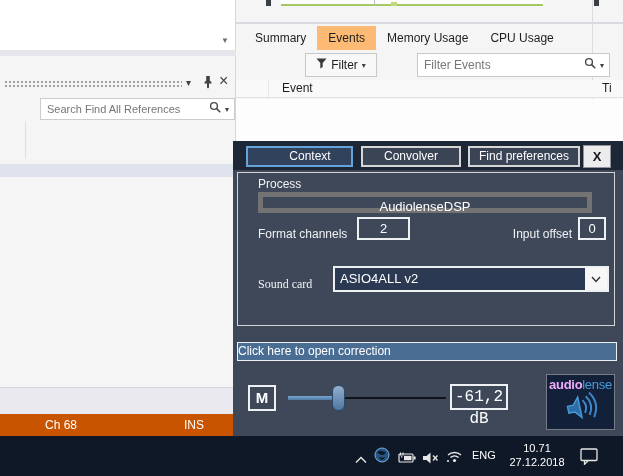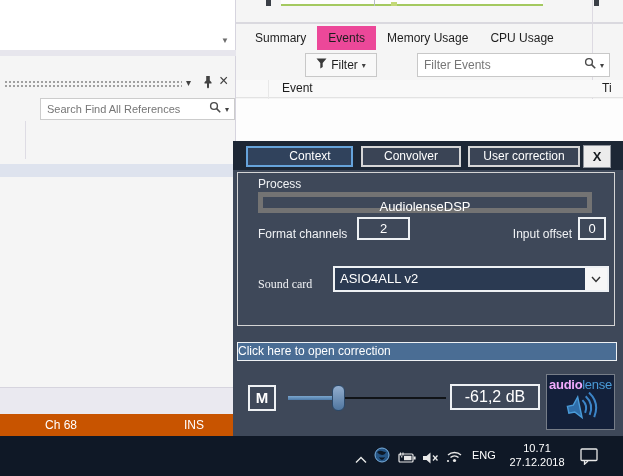--- a/index.html
+++ b/index.html
@@ -35,21 +35,21 @@
   .diag { left:236px; top:0; width:387px; height:141px; background:#f5f5f5; }
   .diag-edge { left:592px; top:0; width:1px; height:141px; background:#dddae2; }
   .diag-redtick { left:592px; top:112px; width:4px; height:7px; background:#7e2c2c; }
   .sliver { left:281px; top:0; width:262px; height:6px; background:#fdfdfd; border-bottom:2px solid #a4c960; }
   .sliver-div { left:374px; top:0; width:1px; height:6px; background:#b9bec4; }
   .sliver-tick { left:391px; top:2px; width:6px; height:4px; background:#c3d977; }
   .frag { width:5px; height:6px; background:#3a3f46; }
   .diag-divider { left:236px; top:22px; width:387px; height:2px; background:#dad9df; }
   .diag-tabs { left:244px; top:26px; height:24px; display:flex; font-size:12px; color:#1e1e1e; }
   .diag-tab { padding:0 11px; line-height:24px; cursor:default; }
-  .diag-tab.active { background:#ec4899; }
+  .diag-tab.active { background:#fdba74; }
   .filter-btn { left:305px; top:53px; width:72px; height:24px; border:1px solid #c8c8c8; background:#f8f8f8; display:flex; align-items:center; justify-content:center; gap:4px; font-size:12px; color:#1e1e1e; }
   .filter-search { left:392px; top:53px; width:193px; height:24px; background:#fff; border:1px solid #c8c8c8; display:flex; align-items:center;margin-left:25px; }
   .filter-search input { flex:1; border:0; outline:0; font-family:"Liberation Sans",sans-serif; font-size:12px; color:#333; padding-left:6px; min-width:0; background:transparent; }
   .filter-search input::placeholder { color:#767676; opacity:1; }
   .evt-header { left:236px; top:80px; width:387px; height:18px; background:#f9f9f9; border-bottom:1px solid #e3e3e3; font-size:12px; color:#1e1e1e; }
   .evt-header .c1 { position:absolute; left:46px; top:1px; }
   .evt-header .c2 { position:absolute; left:366px; top:1px; }
   .evt-vline { left:268px; top:80px; width:1px; height:61px; background:#e8e8e8; }
   .evt-body { left:236px; top:99px; width:387px; height:42px; background:#fdfdfd; }
 
@@ -69,21 +69,21 @@
   .io-box { left:340px; top:44px; width:28px; }
   .combo { position:absolute; left:95px; top:93px; width:276px; height:26px; border:2px solid #eef1f4; display:flex; cursor:pointer; }
   .combo-value { flex:1; background:#2b3a52; color:#fff; font-size:13px; line-height:22px; padding-left:5px; overflow:hidden; white-space:nowrap; }
   .combo-btn { width:22px; background:#f7f7f7; display:flex; align-items:center; justify-content:center; }
   .correction-bar { position:absolute; left:4px; top:201px; width:380px; height:19px; border:1px solid #eef1f4; background:#4a6d94; color:#fff; font-size:12px; line-height:17px; padding-left:0; cursor:pointer; }
   .m-btn { position:absolute; left:15px; top:244px; width:28px; height:26px; border:2px solid #eef1f4; color:#fff; font-weight:bold; font-size:15px; text-align:center; line-height:22px; cursor:pointer; }
   .slider { position:absolute; left:55px; top:244px; width:158px; height:26px; cursor:pointer; }
   .slider .seg-l { position:absolute; left:0; top:11px; width:45px; height:4px; background:linear-gradient(180deg,#7ba6cd,#4d7aa8); }
   .slider .seg-r { position:absolute; left:57px; top:12px; width:101px; height:2px; background:#101317; }
   .slider .thumb { position:absolute; left:44px; top:0; width:13px; height:26px; border-radius:6px; background:linear-gradient(180deg,#93aecf,#50769f); border:1px solid #2c4868; cursor:grab; }
-  .db-box { position:absolute; left:217px; top:243px; width:90px; height:26px; border:2px solid #eef1f4; color:#fff; font-size:16px; text-align:center; line-height:22px; }
+  .db-box { position:absolute; left:217px; top:243px; width:58px; height:26px; border:2px solid #eef1f4; color:#fff; font-size:16px; text-align:center; line-height:22px;font-family:Liberation Mono, monospace; }
   .logo { position:absolute; left:313px; top:233px; width:69px; height:56px; background:#13203a; border:1px solid #767d88; text-align:center; }
   .logo-text { font-size:13px; font-weight:bold; letter-spacing:-0.3px; margin-top:2px; }
   .logo-text .p1 { color:#f0abfc; }
   .logo-text .p2 { color:#4a9bd8; font-weight:normal; }
 
   
   .taskbar { left:0; top:436px; width:623px; height:40px; background:#0f1826; z-index:10; color:#fff; }
   .tb { position:absolute; }
   .tb-lang { font-size:11px; top:13px; left:472px; }
   .tb-clock { top:5px; left:506px; width:62px; text-align:center; font-size:11px; line-height:14px; }
@@ -169,21 +169,21 @@
     <span class="c1">Event</span>
     <span class="c2">Ti</span>
   </div>
   <div class="abs evt-vline"></div>
   <div class="abs evt-body"></div>
 
   <div class="abs dialog">
     <div class="dlg-head"></div>
     <div class="dlg-tab active">Context</div>
     <div class="dlg-tab t2">Convolver</div>
-    <div class="dlg-tab t3">User correction</div>
+    <div class="dlg-tab t3">Find preferences</div>
     <div class="dlg-close">X</div>
 
     <div class="groupbox">
       <div class="lbl" style="left:20px;top:4px;">Process</div>
       <div class="process-box">AudiolenseDSP</div>
 
       <div class="lbl" style="left:20px;top:54px;">Format channels</div>
       <div class="val-box fc-box">2</div>
 
       <div class="lbl" style="left:266px;top:54px;width:68px;text-align:right;">Input offset</div>

